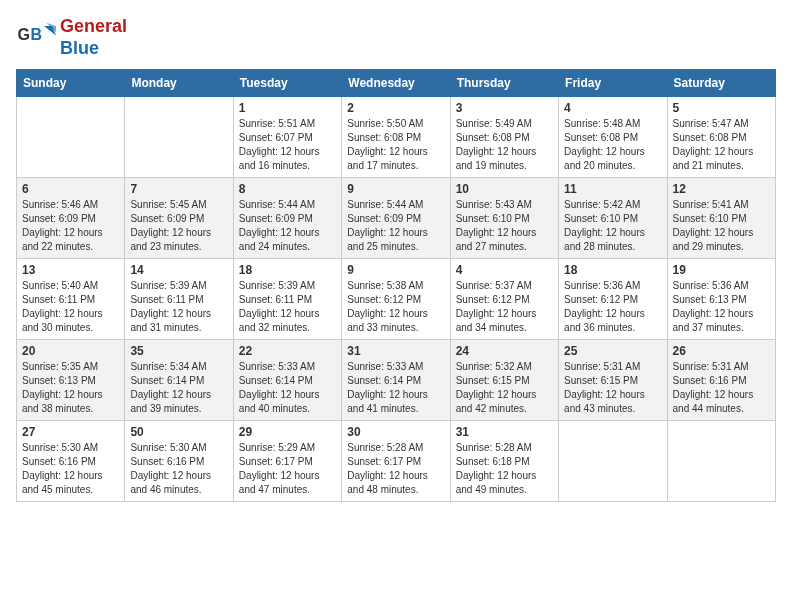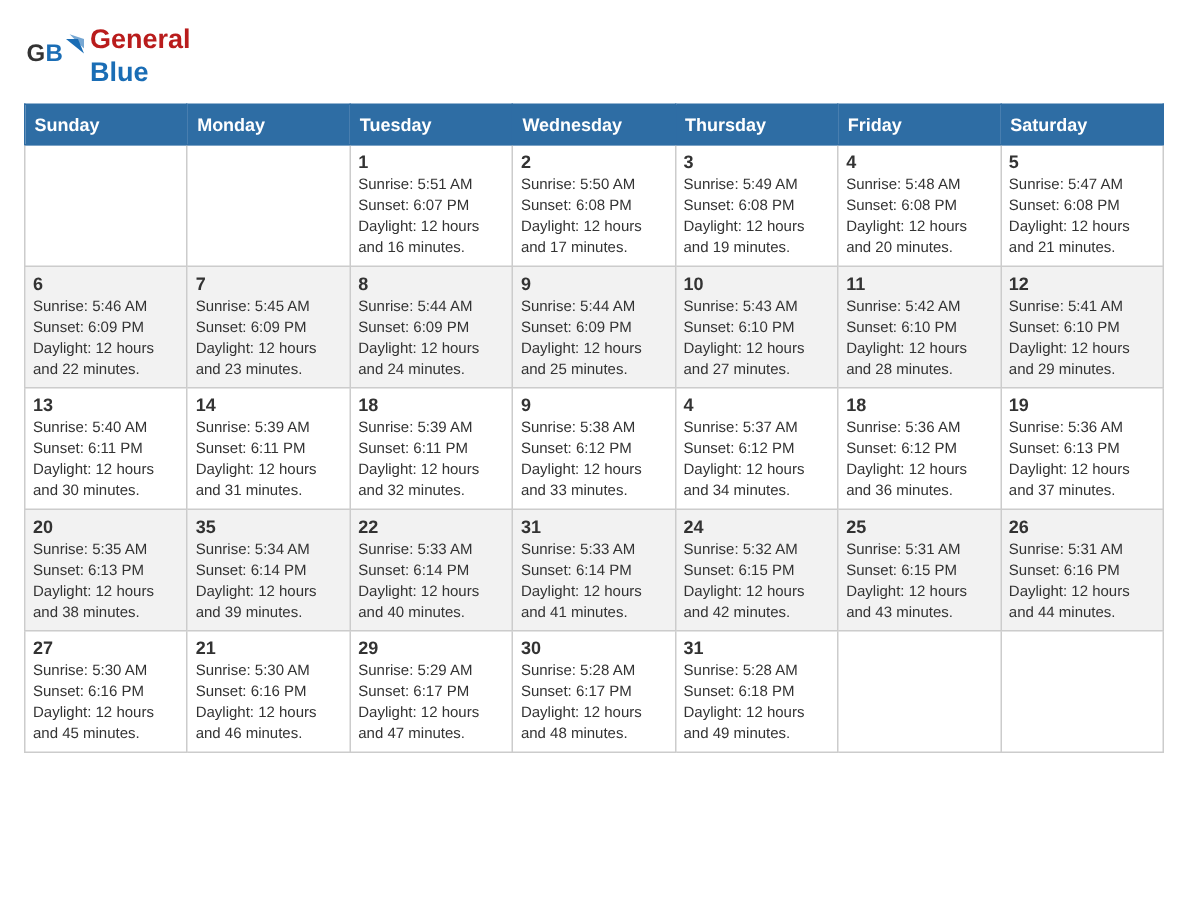--- a/index.html
+++ b/index.html
@@ -234,21 +234,21 @@
           <span class="day-num">26</span>
           <div class="day-info">Sunrise: 5:31 AM<br>Sunset: 6:16 PM<br>Daylight: 12 hours and 44 minutes.</div>
         </td>
       </tr>
       <tr>
         <td>
           <span class="day-num">27</span>
           <div class="day-info">Sunrise: 5:30 AM<br>Sunset: 6:16 PM<br>Daylight: 12 hours and 45 minutes.</div>
         </td>
         <td>
-          <span class="day-num">21</span>
+          <span class="day-num">50</span>
           <div class="day-info">Sunrise: 5:30 AM<br>Sunset: 6:16 PM<br>Daylight: 12 hours and 46 minutes.</div>
         </td>
         <td>
           <span class="day-num">29</span>
           <div class="day-info">Sunrise: 5:29 AM<br>Sunset: 6:17 PM<br>Daylight: 12 hours and 47 minutes.</div>
         </td>
         <td>
           <span class="day-num">30</span>
           <div class="day-info">Sunrise: 5:28 AM<br>Sunset: 6:17 PM<br>Daylight: 12 hours and 48 minutes.</div>
         </td>

